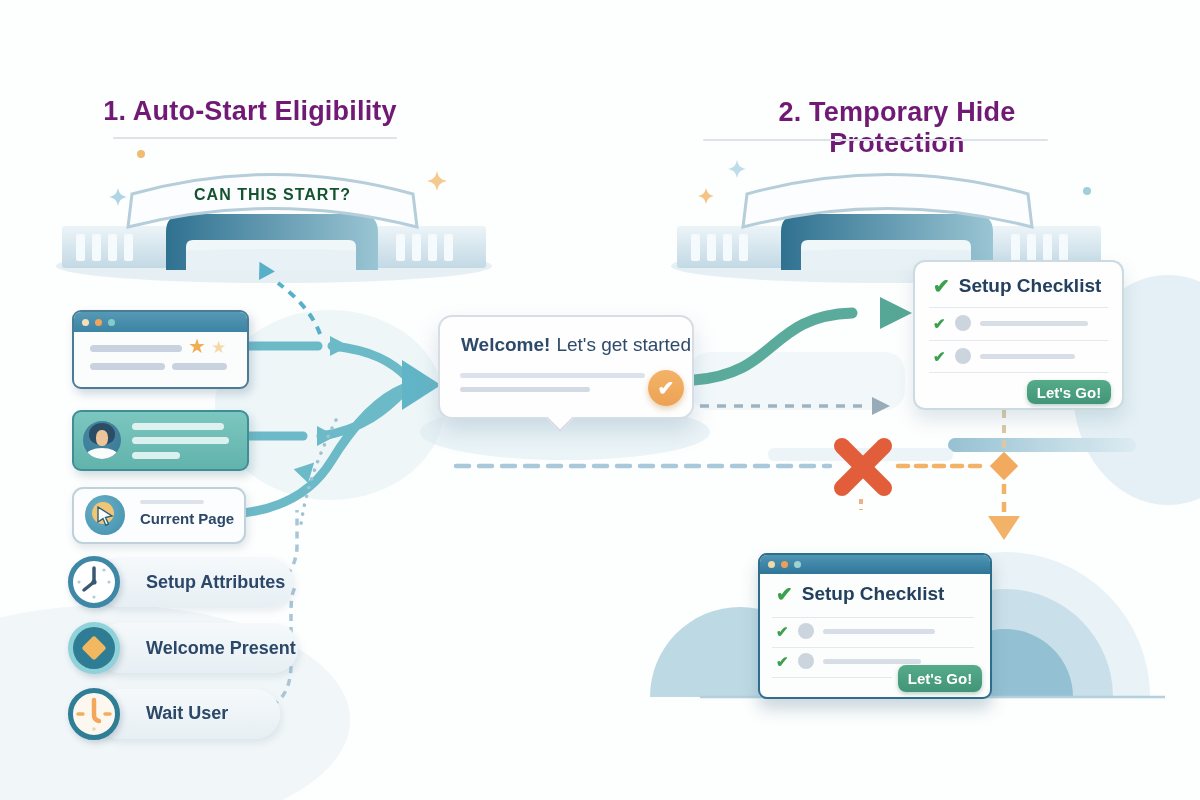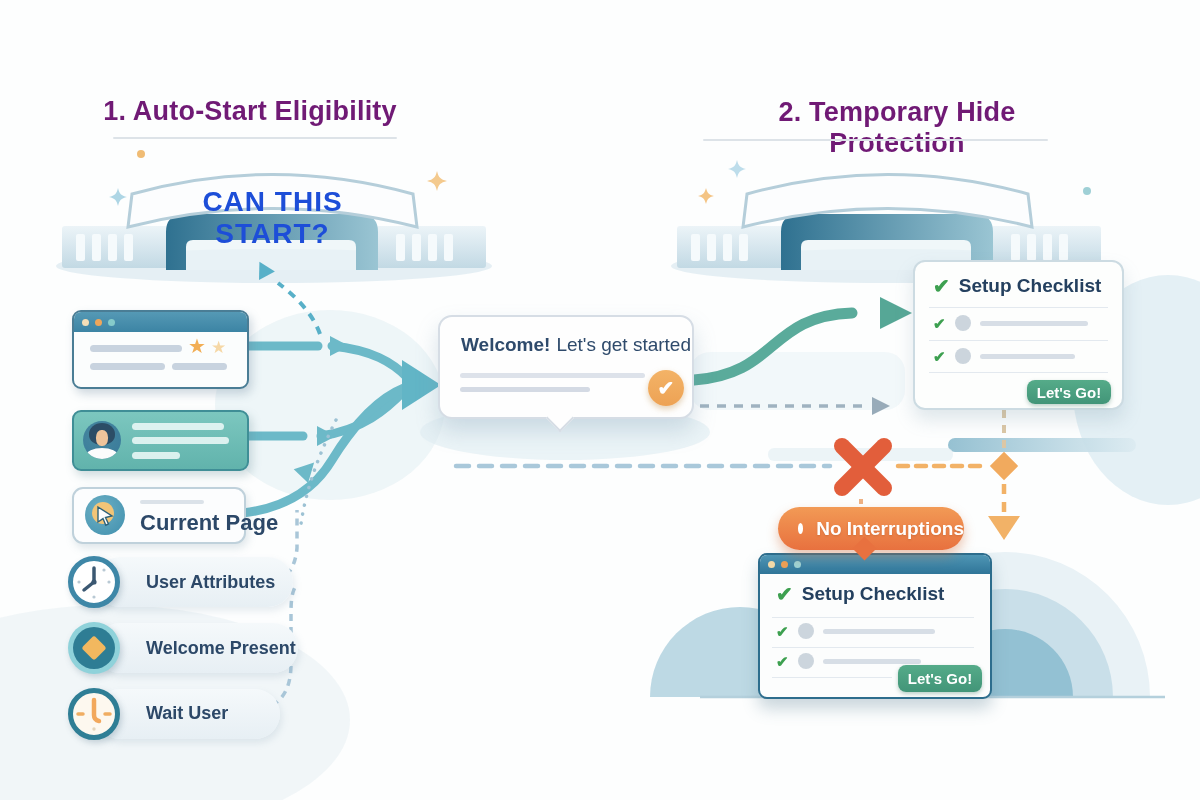--- a/index.html
+++ b/index.html
@@ -5,21 +5,21 @@
   html,body{margin:0;padding:0;background:#eef1f3;}
   .stage{position:relative;width:1200px;height:800px;background:#fdfefe;overflow:hidden;
          font-family:"Liberation Sans",sans-serif;color:#2c4868;}
   svg.layer{position:absolute;left:0;top:0;pointer-events:none;}
 
   
   .sec-title{position:absolute;font-size:27px;font-weight:700;color:#701a75;text-align:center;letter-spacing:.2px;}
   .sec-underline{position:absolute;height:2px;background:#dde3e8;border-radius:1px;}
 
   
-  .gate-text{position:absolute;text-align:center;font-size:28px;font-weight:700;color:#1d4ed8;letter-spacing:1px;}
+  .gate-text{position:absolute;text-align:center;font-size:16px;font-weight:700;color:#14532d;letter-spacing:1px;}
   .browser-card{position:absolute;background:#fbfdfd;border:2px solid #4a7d95;border-radius:9px;
         box-shadow:3px 5px 10px rgba(90,120,145,.28);overflow:hidden;}
   .titlebar{height:20px;background:linear-gradient(180deg,#5599b5,#3c84a4);display:flex;align-items:center;padding-left:8px;gap:6px;}
   .dot{width:7px;height:7px;border-radius:50%;}
   .gray-line{position:absolute;background:#c8d3df;border-radius:4px;}
   .white-line{position:absolute;background:rgba(240,250,249,.85);border-radius:4px;}
   .star{position:absolute;font-size:20px;line-height:1;}
 
   .teal-card{position:absolute;background:linear-gradient(180deg,#7cc7bf,#61b3ac);border:2px solid #3f8e96;
         border-radius:9px;box-shadow:3px 5px 10px rgba(90,130,140,.28);}
@@ -231,36 +231,36 @@
   </div>
 
   <div class="cp-card" style="left:72px;top:487px;width:170px;height:53px;">
     <div class="cp-icon" style="left:11px;top:6px;">
       <span class="inner"></span>
       <svg width="22" height="22" style="position:absolute;left:10px;top:10px;">
         <path d="M3,2 L17,11 L10.5,12.5 L13.5,19 L10.8,20.2 L8,13.6 L3,17 Z" fill="#fdfdfd" stroke="#2e6279" stroke-width="1.4"></path>
       </svg>
     </div>
     <span class="gray-line" style="left:66px;top:11px;width:64px;height:4px;background:#dbe2e9;"></span>
-    <span class="cond-label" style="left:66px;top:21px;font-size:22px;">Current Page</span>
+    <span class="cond-label" style="left:66px;top:21px;font-size:15px;">Current Page</span>
   </div>
 
   <div class="pill" style="left:95px;top:557px;width:198px;"></div>
   <div class="ring-icon" style="left:68px;top:556px;border:5px solid #3e87a7;">
     <svg width="42" height="42" style="position:absolute;left:0;top:0;">
       <line x1="21" y1="21" x2="21" y2="7" stroke="#3b5872" stroke-width="3.5" stroke-linecap="round"></line>
       <line x1="21" y1="21" x2="11" y2="29" stroke="#3b5872" stroke-width="3.5" stroke-linecap="round"></line>
       <circle cx="21" cy="21" r="2.6" fill="#3b5872"></circle>
       <circle cx="21" cy="36" r="1.6" fill="#b9c9d4"></circle>
         <circle cx="6" cy="21" r="1.6" fill="#b9c9d4"></circle>
       <circle cx="36" cy="21" r="1.6" fill="#b9c9d4"></circle>
         <circle cx="31" cy="9" r="1.6" fill="#b9c9d4"></circle>
     </svg>
   </div>
-  <span class="cond-label" style="left:146px;top:572px;">User Attributes</span>
+  <span class="cond-label" style="left:146px;top:572px;">Setup Attributes</span>
 
   <div class="pill" style="left:95px;top:623px;width:203px;"></div>
   <div class="ring-icon" style="left:68px;top:622px;background:#8fd2da;">
     <div style="position:absolute;left:5px;top:5px;width:42px;height:42px;border-radius:50%;background:#2e7d94;"></div>
     <div style="position:absolute;left:17px;top:17px;width:18px;height:18px;background:#f2b85f;transform:rotate(45deg);border-radius:3px;"></div>
   </div>
   <span class="cond-label" style="left:146px;top:638px;">Welcome Present</span>
 
   <div class="pill" style="left:95px;top:689px;width:185px;"></div>
   <div class="ring-icon" style="left:68px;top:688px;border:5px solid #2f7e95;background:#fdf8ef;">
@@ -323,19 +323,14 @@
     <div class="divider" style="left:12px;top:92px;width:202px;"></div>
     <div class="chk-row" style="left:16px;top:98px;width:190px;">
       <span class="chk">✔</span>
       <span class="bullet"></span>
       <span class="bar" style="width:98px;"></span>
     </div>
     <div class="divider" style="left:12px;top:122px;width:120px;"></div>
     <div class="go-btn" style="left:138px;top:110px;width:84px;height:27px;">Let's Go!</div>
   </div>
 
-  <div class="badge" style="left:778px;top:507px;width:186px;height:43px;">
-    <span class="b-dot"></span>
-    <span class="b-label">No Interruptions</span>
-    <span class="tail" style="left:78px;"></span>
-  </div>
 
 </div>
 
 </body></html>

